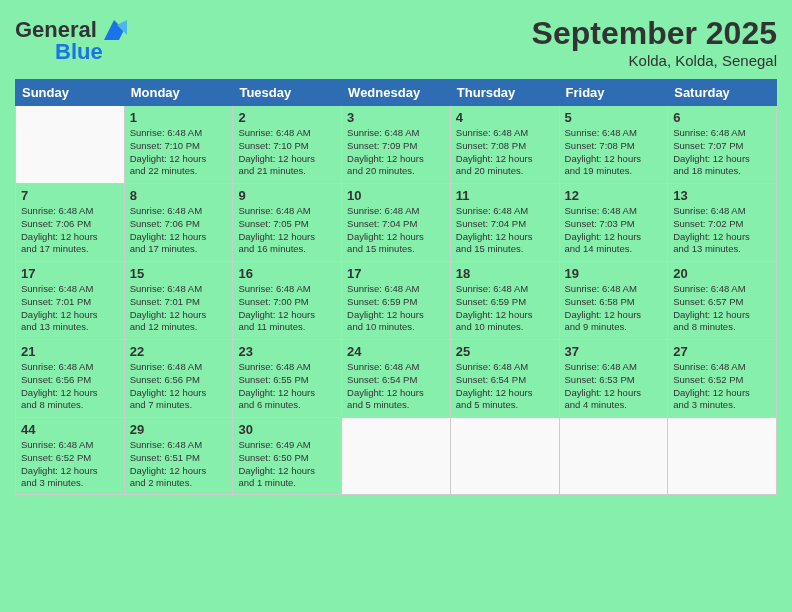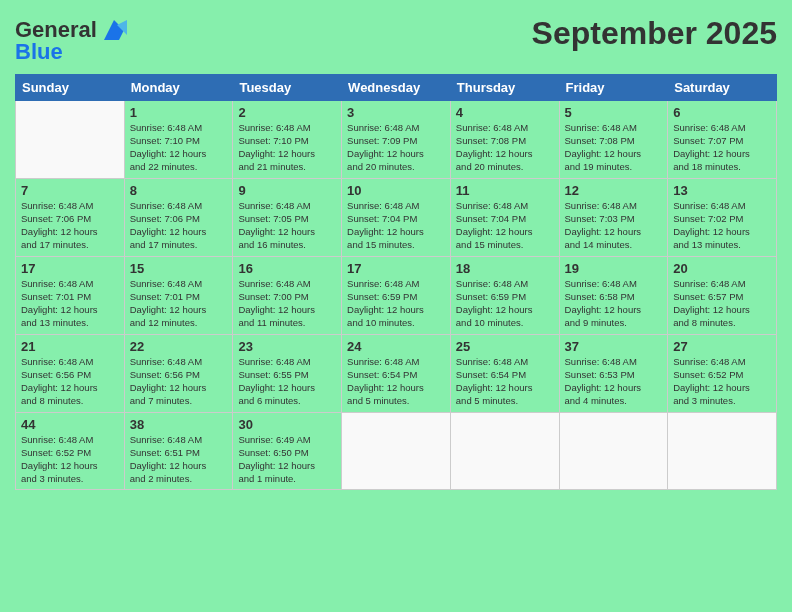--- a/index.html
+++ b/index.html
@@ -96,25 +96,26 @@
   <div class="header">
     <div class="logo">
       <div style="display:flex;flex-direction:column;align-items:flex-start;">
         <div style="display:flex;align-items:center;">
           <span class="logo-text">General</span>
           <svg class="logo-icon" viewBox="0 0 30 30">
             <polygon points="5,25 15,5 25,15 20,25" fill="#1a73e8"></polygon>
             <polygon points="18,10 28,5 28,20" fill="#4db6e8"></polygon>
           </svg>
         </div>
-        <span class="logo-text" style="color:#1a73e8;margin-top:-5px;">Blue</span>
+        <span class="logo-text" style="color:#1a73e8;margin-top:-5px;margin-left:40px;">Blue</span>
       </div>
     </div>
     <div class="title-block">
       <h1>September 2025</h1>
+      <h2>Kolda, Kolda, Senegal</h2>
     </div>
   </div>
 
   <table class="calendar">
     <thead>
       <tr>
         <th>Sunday</th>
         <th>Monday</th>
         <th>Tuesday</th>
         <th>Wednesday</th>
@@ -240,21 +241,21 @@
             <span class="day-number">27</span>
             <div class="day-info">Sunrise: 6:48 AM<br>Sunset: 6:52 PM<br>Daylight: 12 hours<br>and 3 minutes.</div>
           </td>
         </tr>
         <tr class="last-row">
           <td>
             <span class="day-number">44</span>
             <div class="day-info">Sunrise: 6:48 AM<br>Sunset: 6:52 PM<br>Daylight: 12 hours<br>and 3 minutes.</div>
           </td>
           <td>
-            <span class="day-number">38</span>
+            <span class="day-number">29</span>
             <div class="day-info">Sunrise: 6:48 AM<br>Sunset: 6:51 PM<br>Daylight: 12 hours<br>and 2 minutes.</div>
           </td>
           <td>
             <span class="day-number">30</span>
             <div class="day-info">Sunrise: 6:49 AM<br>Sunset: 6:50 PM<br>Daylight: 12 hours<br>and 1 minute.</div>
           </td>
           <td class="empty-cell"></td>
           <td class="empty-cell"></td>
           <td class="empty-cell"></td>
           <td class="empty-cell"></td>

